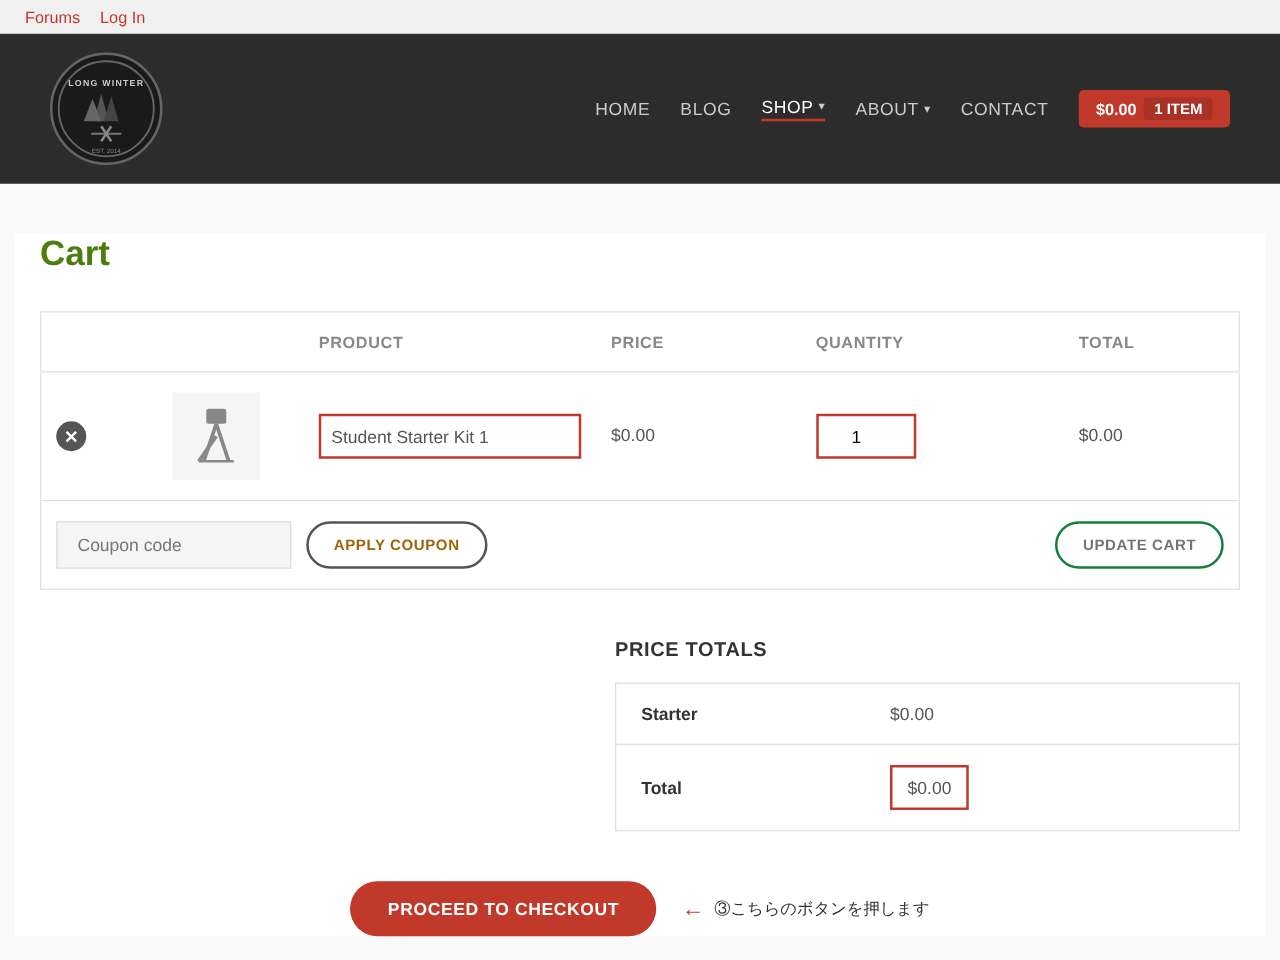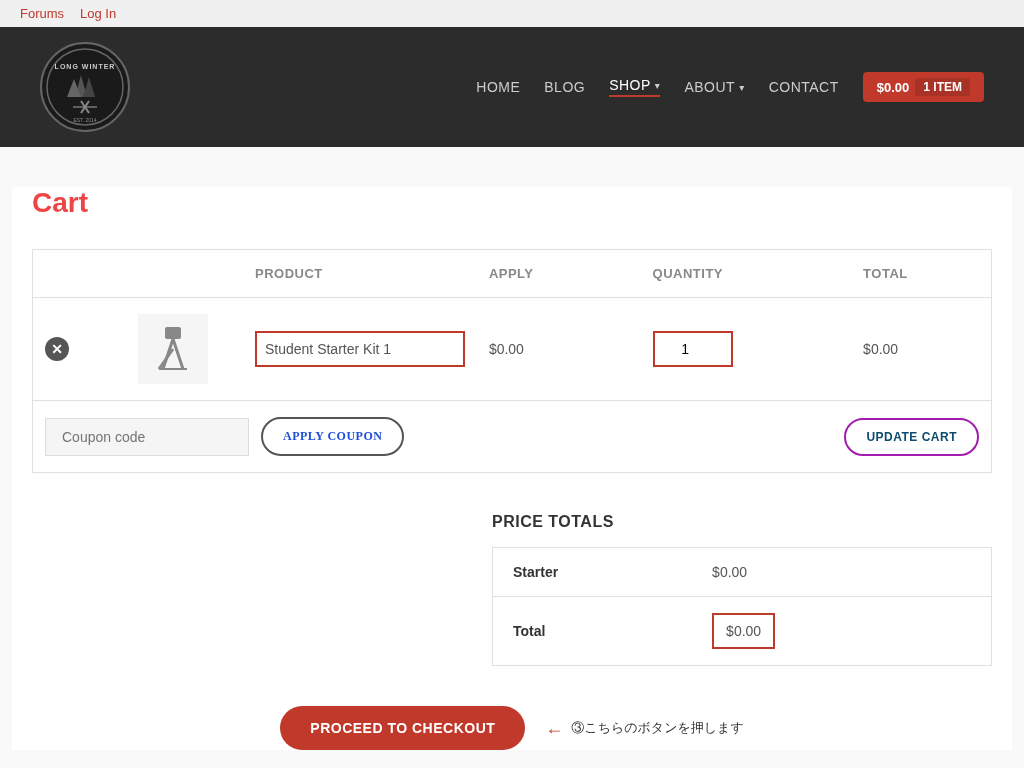--- a/index.html
+++ b/index.html
@@ -106,21 +106,21 @@
     .main-content {
       max-width: 1000px;
       margin: 40px auto;
       padding: 0 20px;
       background: #fff;
     }
 
     .page-title {
       font-size: 28px;
       font-weight: 700;
-      color: #ef4444;
+      color: #4d7c0f;
       margin-bottom: 30px;
     }
 
     
     .cart-table {
       width: 100%;
       border-collapse: collapse;
       border: 1px solid #e0e0e0;
     }
     .cart-table th {
@@ -198,46 +198,45 @@
     }
     .coupon-area {
       display: flex;
       align-items: center;
       gap: 12px;
     }
     .coupon-input {
       padding: 10px 16px;
       border: 1px solid #ddd;
       font-size: 14px;
-      width: 204px;
+      width: 188px;
       background: #f5f5f5;
       color: #aaa;
     }
     .apply-coupon-btn {
       padding: 10px 20px;
       border: 2px solid #555;
       background: transparent;
       font-size: 12px;
       font-weight: 700;
       letter-spacing: 0.5px;
       cursor: pointer;
       border-radius: 30px;
-      color: #1d4ed8;
-      font-family: Liberation Serif, serif;
+      color: #a16207;
     }
     .update-cart-btn {
       padding: 10px 20px;
-      border: 2px solid #a21caf;
+      border: 2px solid #15803d;
       background: transparent;
       font-size: 12px;
       font-weight: 700;
       letter-spacing: 0.5px;
       cursor: pointer;
       border-radius: 30px;
-      color: #0c4a6e;
+      color: #737373;
       float: right;
     }
 
     
     .cart-totals {
       max-width: 500px;
       margin: 40px 0 40px auto;
     }
     .cart-totals-title {
       font-size: 16px;
@@ -350,21 +349,21 @@
 
 <div class="main-content">
   <h1 class="page-title">Cart</h1>
 
   <table class="cart-table">
     <thead>
       <tr>
         <th class="remove-col"></th>
         <th class="image-col"></th>
         <th class="product-col">PRODUCT</th>
-        <th class="price-col">APPLY</th>
+        <th class="price-col">PRICE</th>
         <th class="qty-col">QUANTITY</th>
         <th class="total-col">TOTAL</th>
       </tr>
     </thead>
     <tbody>
       <tr>
         <td class="remove-col">
           <button class="remove-btn">✕</button>
         </td>
         <td class="image-col">

